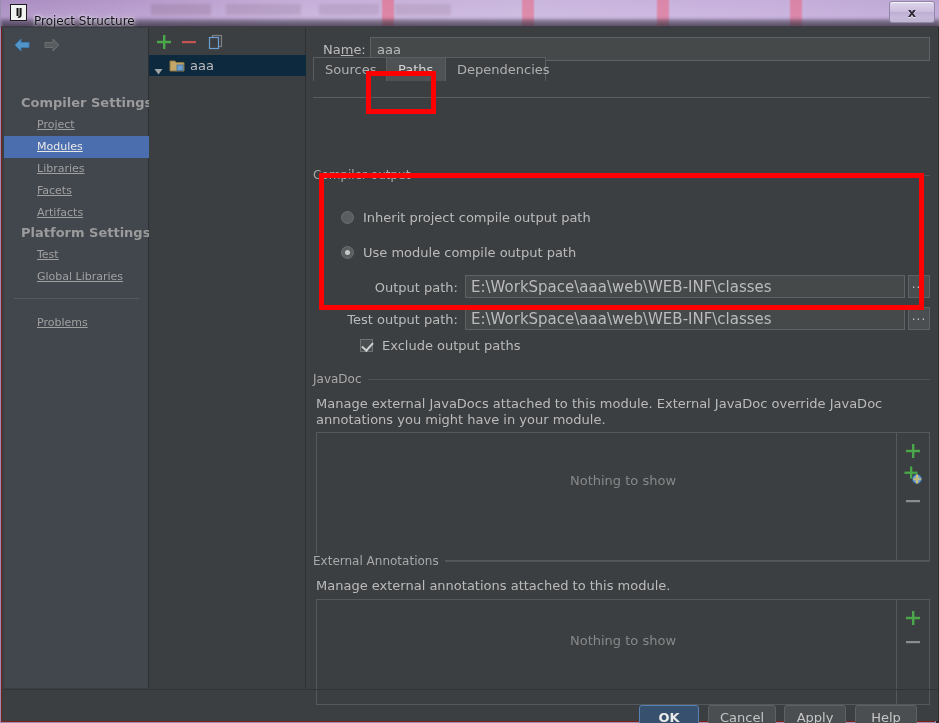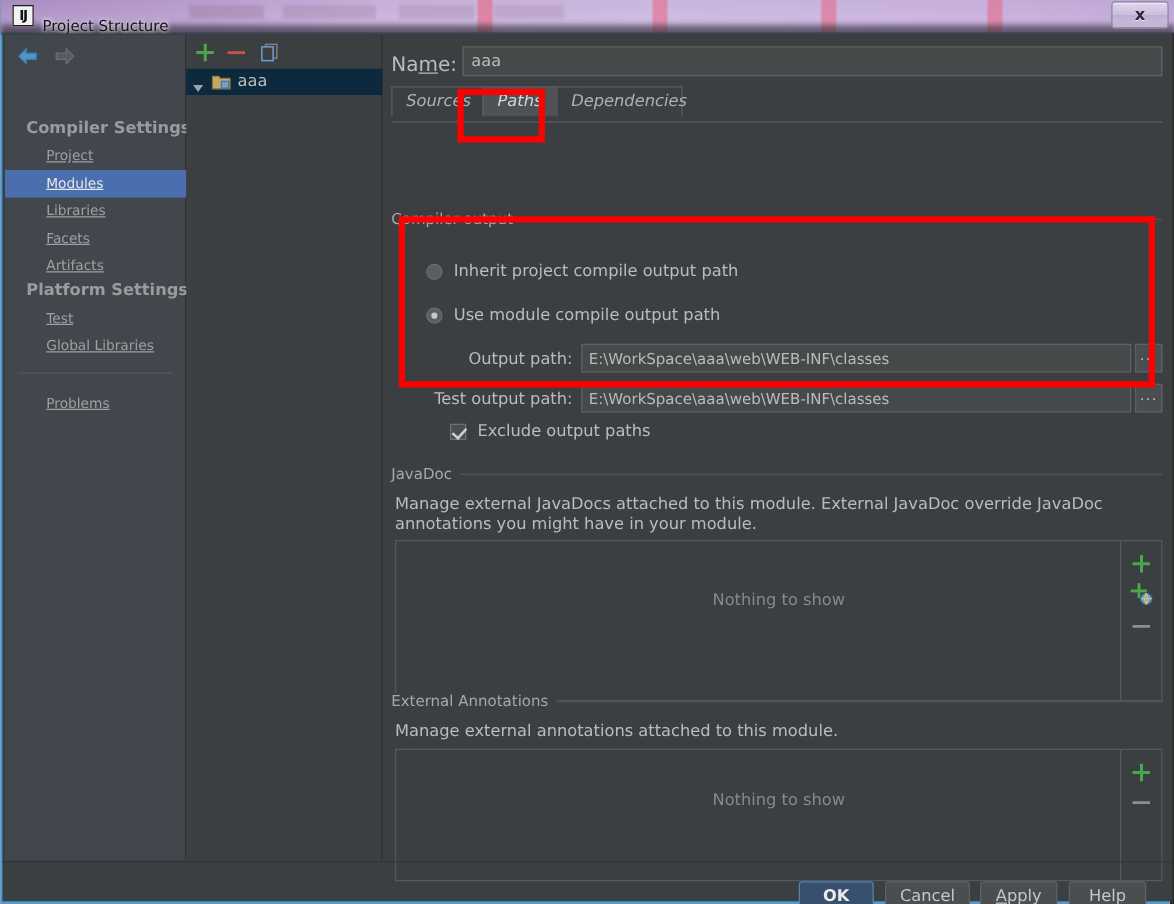--- a/index.html
+++ b/index.html
@@ -18,21 +18,21 @@
   }
 
   
   #window {
     position: absolute;
     left: 0; top: 0;
     width: 936px; height: 723px;
     box-sizing: border-box;
     border: 1px solid #9a8fb0;
     border-top: none;
-    background: #0ea5e9;
+    background: #7f1d1d;
   }
 
   
   #titlebar {
     position: absolute;
     left: 0; top: 0;
     width: 939px; height: 27px;
     background:
       linear-gradient(90deg,
         rgba(255,120,140,0.00) 0px, rgba(255,120,140,0.00) 380px,
@@ -257,43 +257,43 @@
     background: #3c3f41;
   }
 
   #name-row {
     position: absolute;
     left: 6px; top: 9px;
     width: 617px; height: 26px;
   }
   #name-label {
     position: absolute;
-    left: 0; top: 5px;
-    font-size: 16px;
+    left: 10px; top: 5px;
+    font-size: 13px;
     color: #bbbbbb;
   }
   #name-input {
     position: absolute;
     left: 57px; top: 0;
     width: 560px; height: 24px;
     box-sizing: border-box;
     background: #45494a;
     border: 1px solid #5e6264;
     color: #bbbbbb;
     font-family: "DejaVu Sans", "Liberation Sans", sans-serif;
     font-size: 13px;
     padding: 0 6px;
     outline: none;
   }
 
   
   #tabs {
     position: absolute;
-    left: 6px; top: 41px;
-    width: 617px; height: 24px; font-style: italic;
+    left: 6px; top: 29px;
+    width: 617px; height: 24px;
   }
   .tab {
     position: absolute;
     top: 0;
     height: 24px;
     line-height: 24px;
     padding: 0 11px;
     box-sizing: border-box;
     background: #3c3f41;
     border: 1px solid #5a5e60;
@@ -373,21 +373,21 @@
     white-space: nowrap;
   }
   .path-input {
     position: absolute;
     height: 23px;
     box-sizing: border-box;
     background: #45494a;
     border: 1px solid #5e6264;
     color: #bbbbbb;
     font-family: "DejaVu Sans", "Liberation Sans", sans-serif;
-    font-size: 12px;
+    font-size: 15px;
     padding: 0 5px;
     outline: none;
   }
   .browse-btn {
     position: absolute;
     width: 22px; height: 23px;
     box-sizing: border-box;
     background: #4a4e50;
     border: 1px solid #5e6264;
     color: #c0c0c0;

